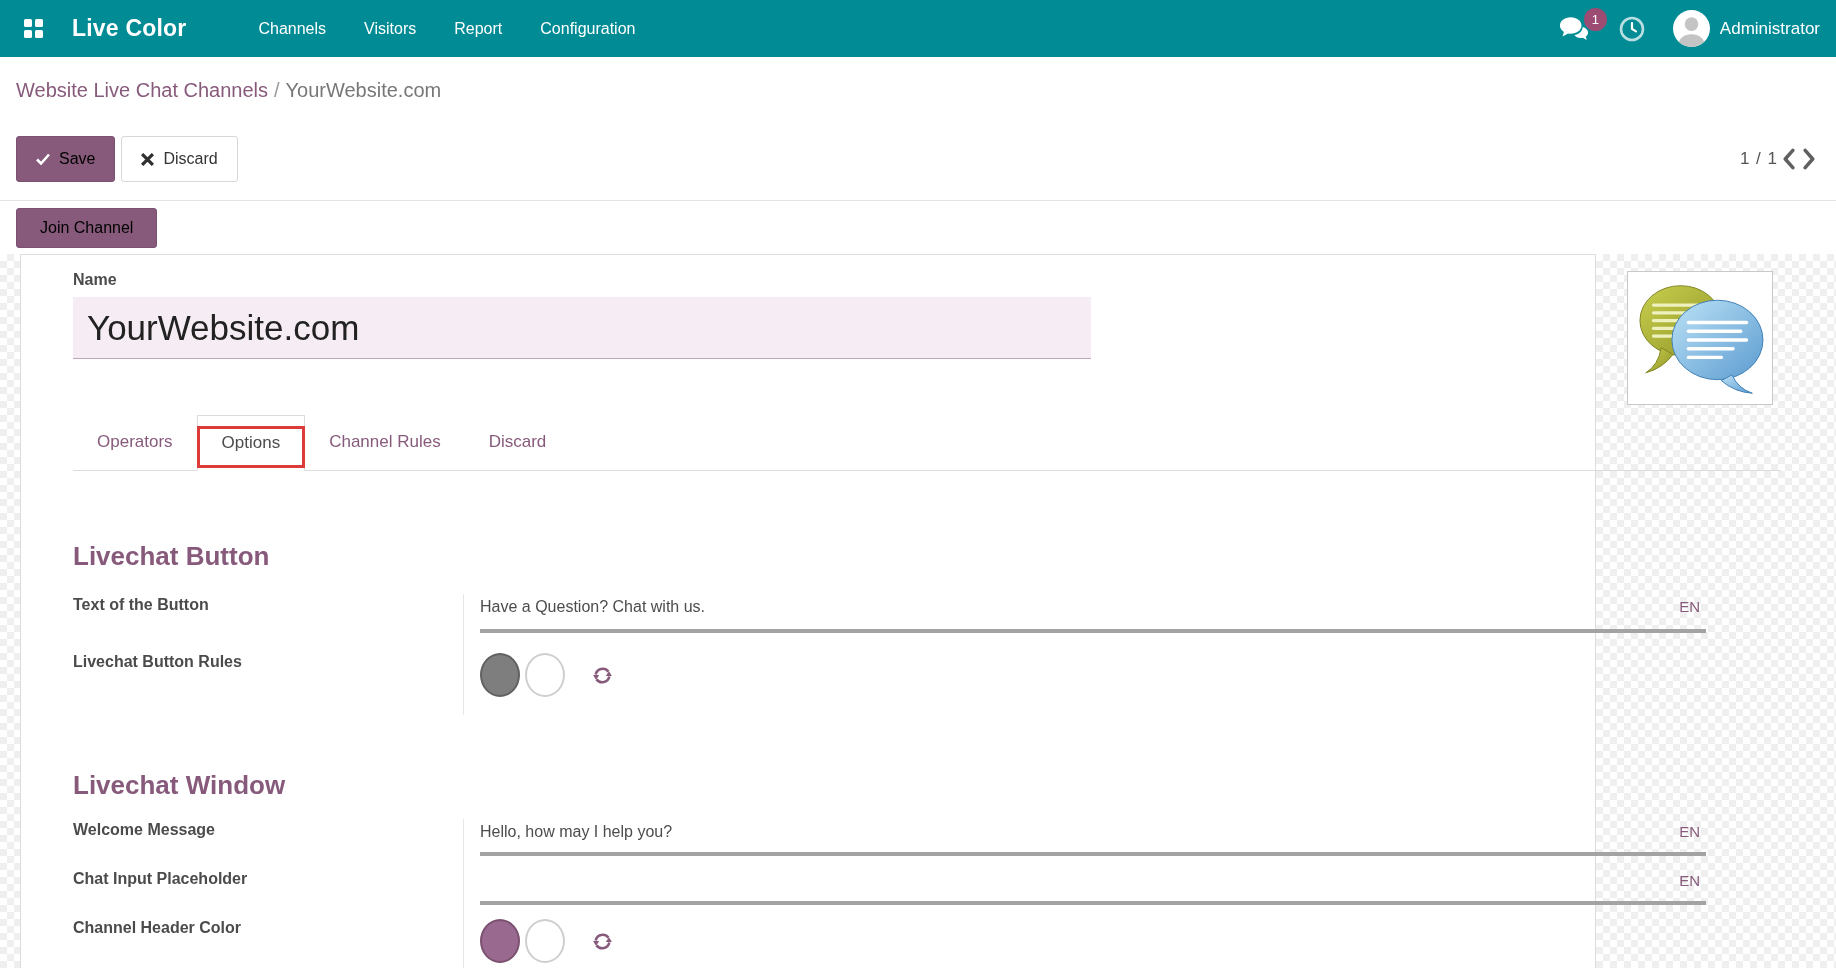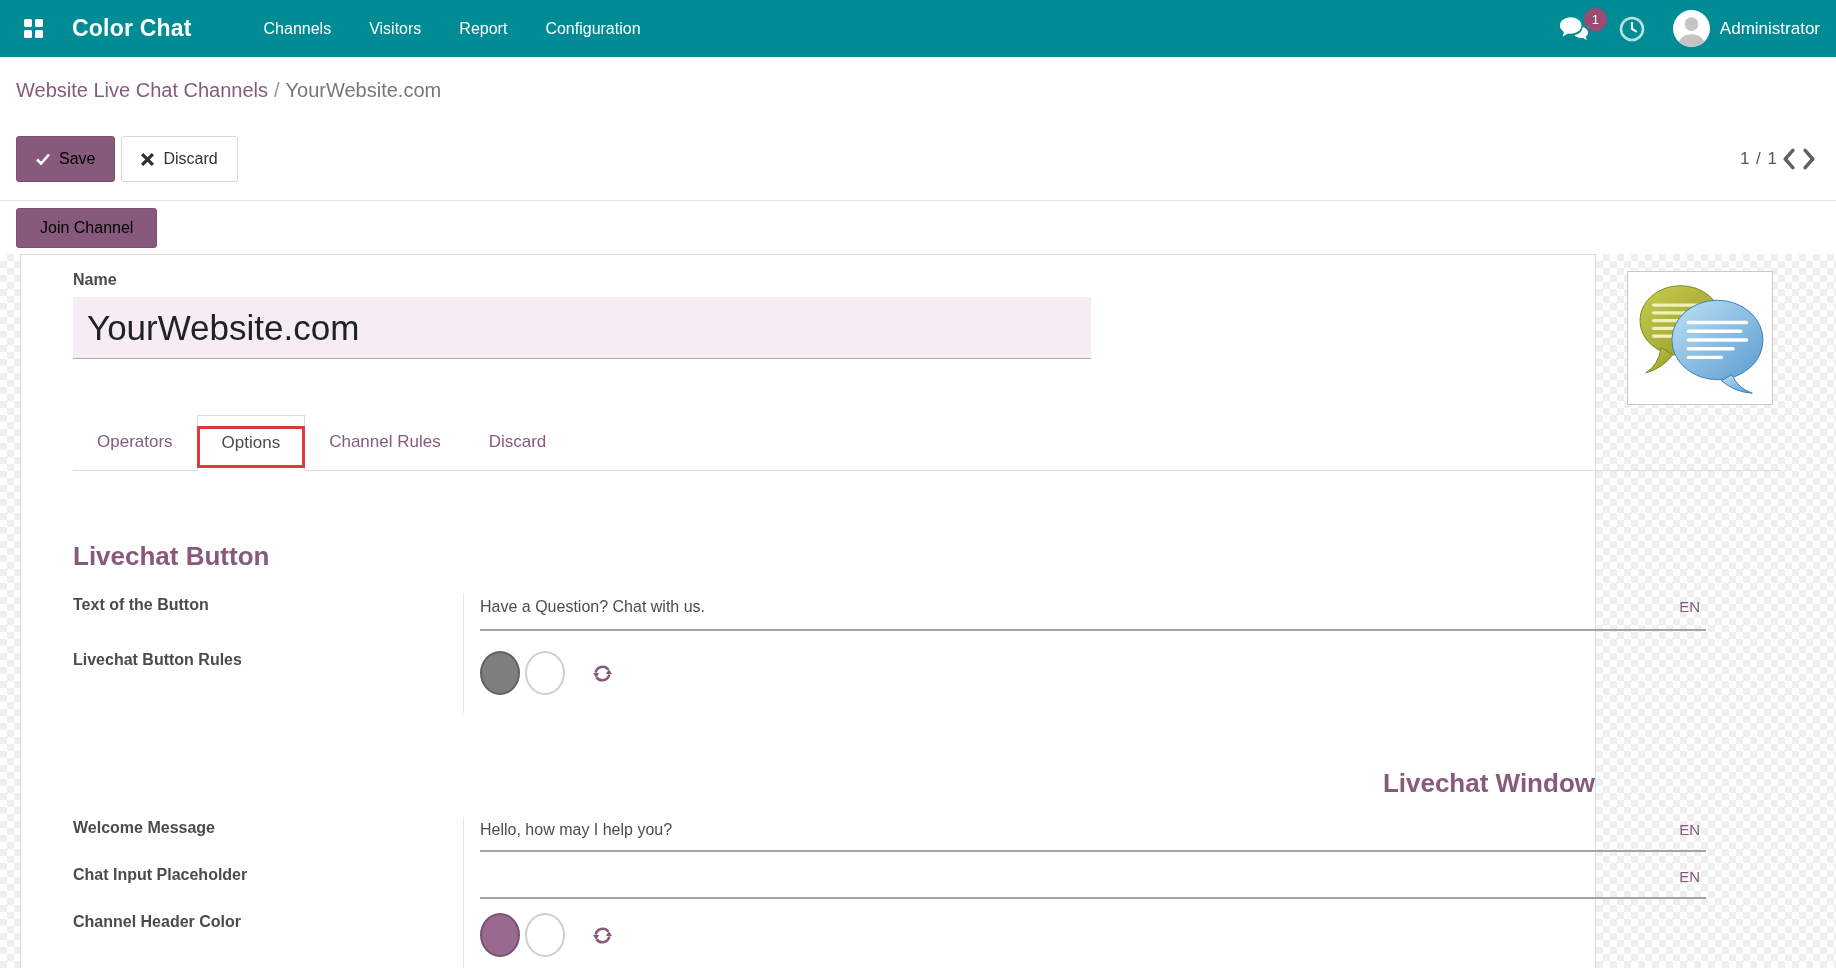--- a/index.html
+++ b/index.html
@@ -64,29 +64,29 @@
   .tabs { margin-top:56px; width:1708px; display:flex; border-bottom:1px solid #dcdcdc; }
   .tab { padding:15px 24px; font-size:17px; color:#875A7B; cursor:pointer; line-height:24px; }
   .tab.active { position:relative; color:#4c4c4c; background:#fff; z-index:1;
                 border:1px solid #dcdcdc; border-bottom:1px solid #fff; margin-bottom:-1px; }
   .tab-highlight { position:absolute; left:-1px; right:-1px; top:10px; bottom:2px;
                    border:3px solid #DD3B39; pointer-events:none; }
 
   
   .section-title { font-size:26px; font-weight:bold; color:#875A7B; line-height:31px; }
   .st-1 { margin-top:70px; }
-  .st-2 { margin-top:55px;text-align:right; }
+  .st-2 { margin-top:55px; }
   .rows { display:grid; grid-template-columns:390px 1243px; margin-top:22px; }
   .rows.tight { margin-top:18px; }
   .cell-label { padding:2px 30px 18px 0; }
   .cell-value { border-left:1px solid #e6e6e6; padding:0 0 18px 16px; }
   .tight .cell-label { padding-bottom:12px; }
   .tight .cell-value { padding-bottom:12px; }
   .field-line { display:flex; justify-content:space-between; align-items:flex-start;
-                border-bottom:2px solid #a3a3a3; padding:2px 0 11px; cursor:text; }
+                border-bottom:4px solid #a3a3a3; padding:2px 0 11px; cursor:text; }
   .tight .field-line { padding-bottom:9px; }
   .field-text { font-size:16px; color:#4c4c4c; line-height:22px; min-height:22px; }
   .lang { font-size:15px; color:#875A7B; margin-right:6px; cursor:pointer; line-height:22px; }
   .color-picker { display:flex; align-items:center; padding-top:2px; }
   .swatch { width:40px; height:44px; border-radius:50%; margin-right:5px; cursor:pointer; }
   .swatch-gray   { background:#7E7E7E; border:2px solid #616161; }
   .swatch-white  { background:#FFFFFF; border:2px solid #cfcfcf; }
   .swatch-purple { background:#99698F; border:2px solid #7B5170; }
   .refresh-btn { margin-left:22px; cursor:pointer; display:flex; }
 </style>
@@ -95,21 +95,21 @@
 
 <header class="navbar">
   <div class="apps-btn">
     <svg width="19" height="19" viewBox="0 0 19 19">
       <rect x="0" y="0" width="8" height="8" rx="1.5" fill="#fff"></rect>
       <rect x="11" y="0" width="8" height="8" rx="1.5" fill="#fff"></rect>
       <rect x="0" y="11" width="8" height="8" rx="1.5" fill="#fff"></rect>
       <rect x="11" y="11" width="8" height="8" rx="1.5" fill="#fff"></rect>
     </svg>
   </div>
-  <div class="app-title">Color Chat</div>
+  <div class="app-title">Live Color</div>
   <nav class="nav-menu">
     <span class="nav-link">Channels</span>
     <span class="nav-link">Visitors</span>
     <span class="nav-link">Report</span>
     <span class="nav-link">Configuration</span>
   </nav>
   <div class="nav-right">
     <div class="msg-wrap">
       <svg width="30" height="26" viewBox="0 0 32 27">
         <path fill="#fff" d="M12.5 1C6 1 1 4.9 1 9.8c0 2.8 1.6 5.2 4.2 6.8L3.8 21.6l5.9-3.3c.9.2 1.8.3 2.8.3 6.5 0 11.5-3.9 11.5-8.8S19 1 12.5 1Z"></path>

